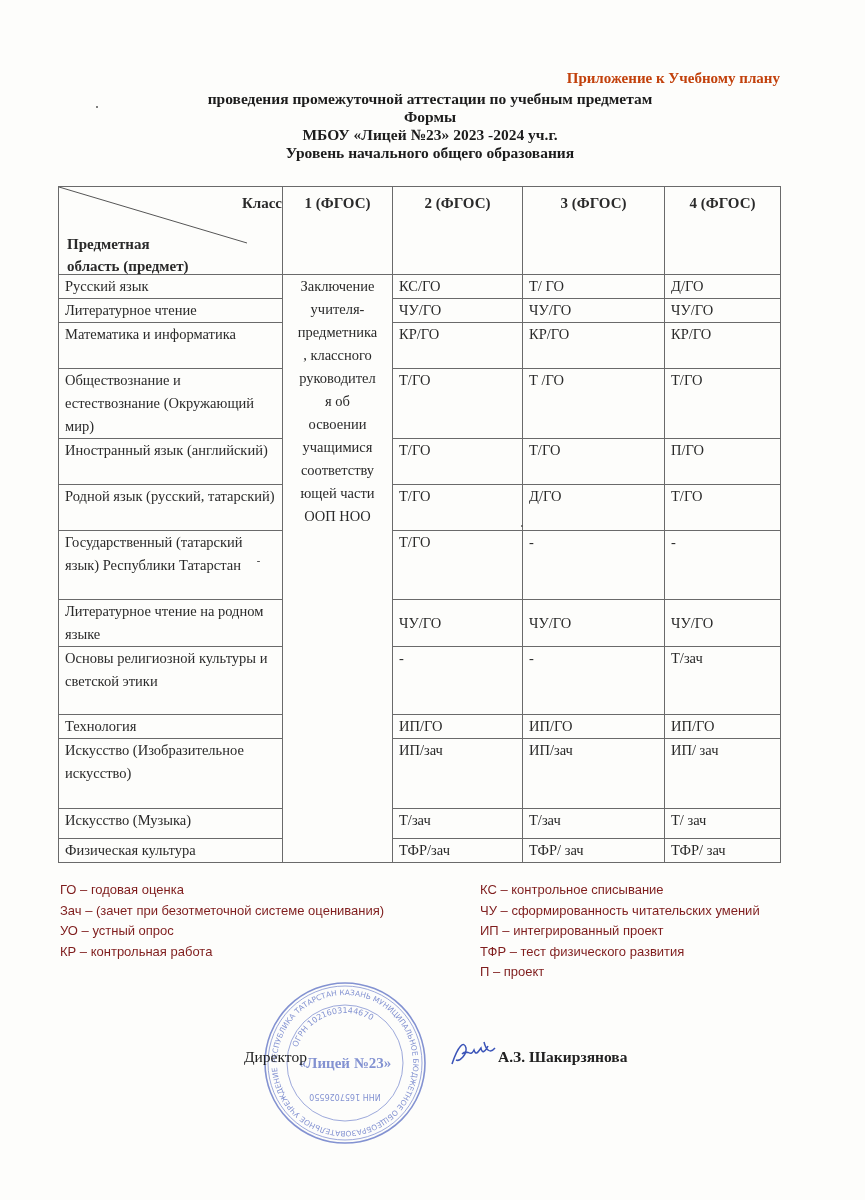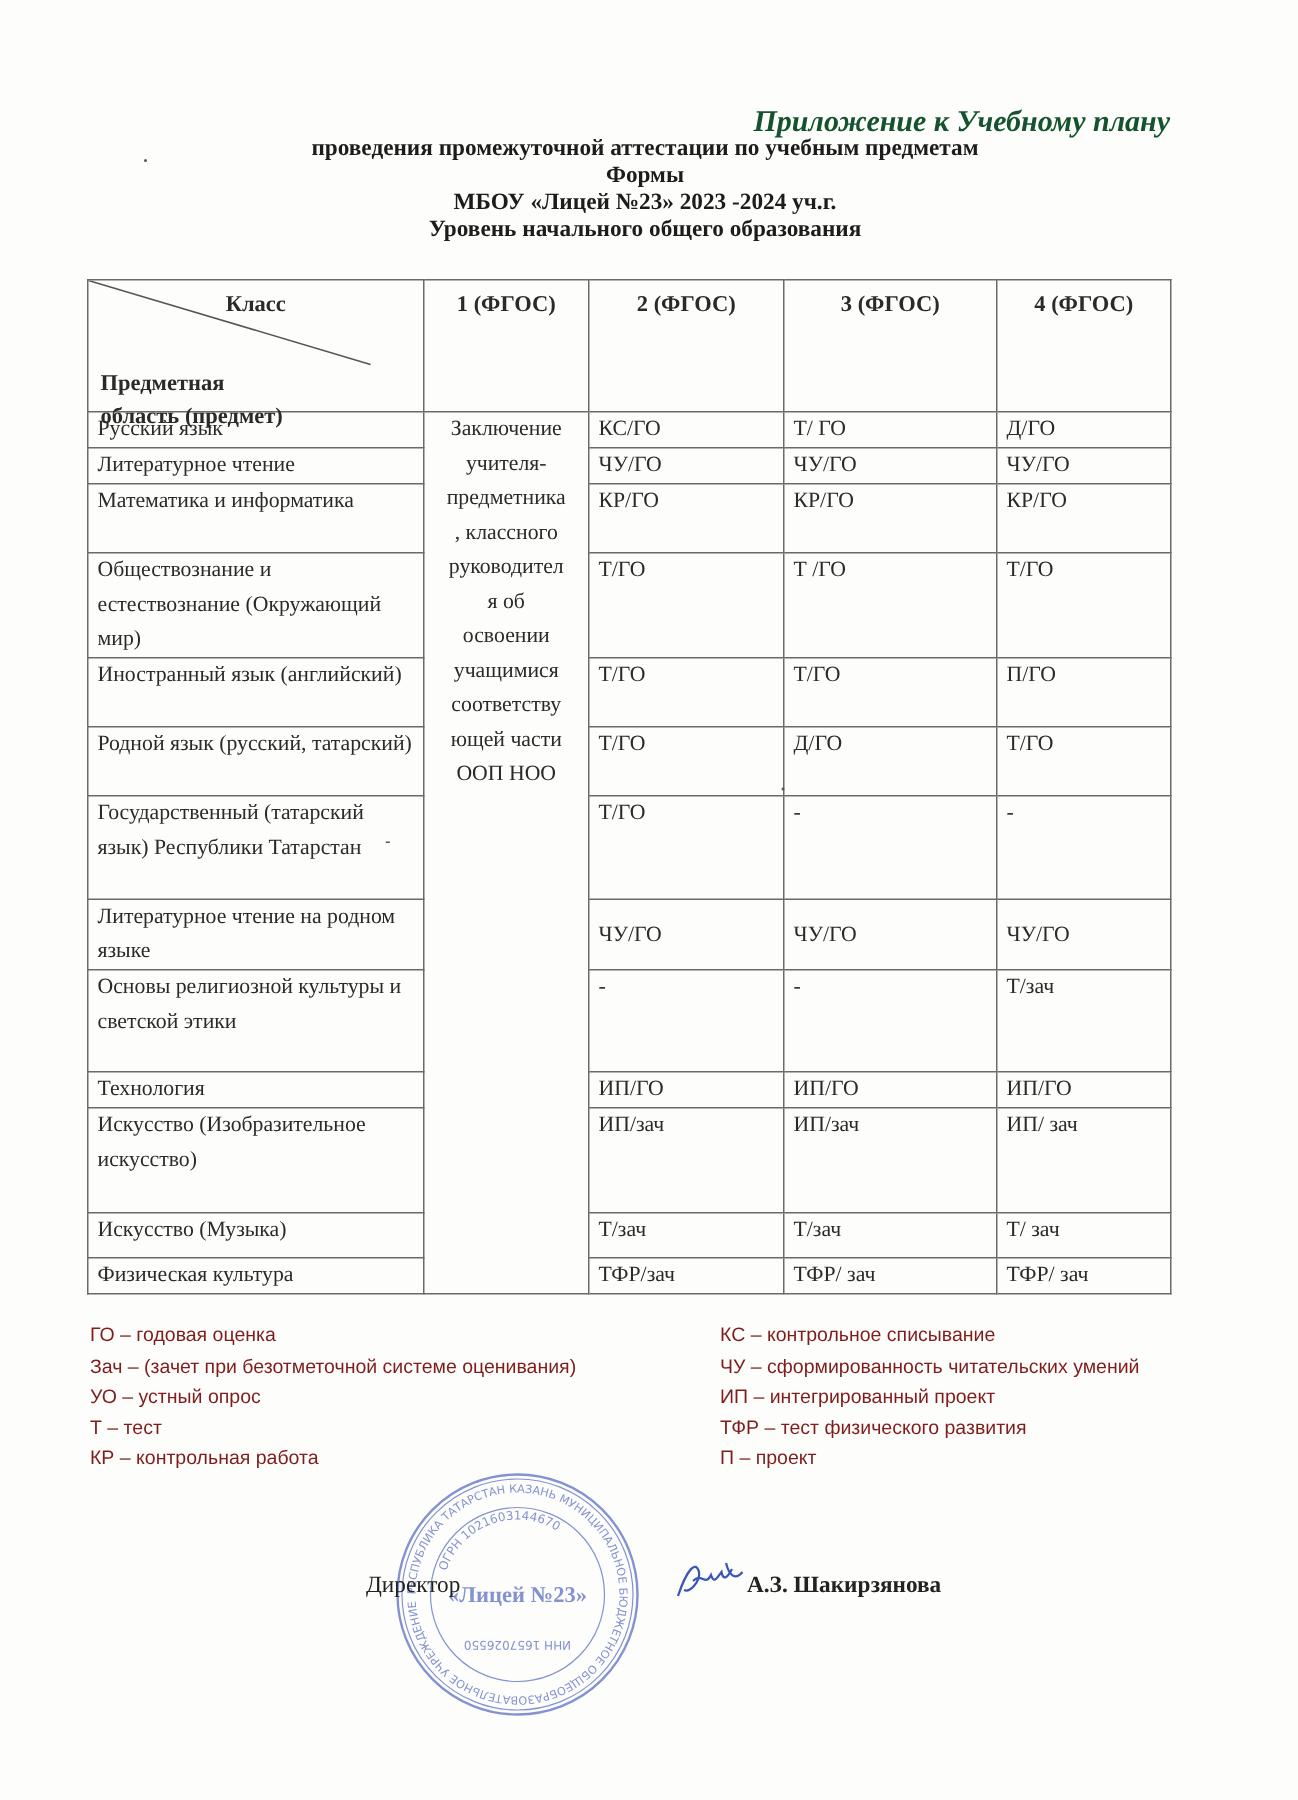--- a/index.html
+++ b/index.html
@@ -3,40 +3,40 @@
 <meta charset="utf-8">
 <style>
   html, body { margin: 0; padding: 0; }
   body {
     width: 865px; height: 1200px; background: #fdfdfb; position: relative;
     font-family: "Liberation Serif", "DejaVu Serif", serif; color: #222;
     overflow: hidden;
   }
   .appendix {
     position: absolute; left: 500px; top: 70px; width: 280px; text-align: right;
-    font-style: italic; font-weight: bold; font-size: 20px; color: #14532d;
+    font-weight: bold; font-size: 15px; color: #c2410c;
   }
   .title-block {
     position: absolute; left: 120px; top: 90px; width: 620px; text-align: center;
     font-weight: bold; font-size: 15.5px; line-height: 18px; color: #1c1c1c;
   }
   table.forms {
     position: absolute; left: 58px; top: 186px;
     border-collapse: collapse; table-layout: fixed;
     font-size: 14.5px; color: #2a2a2a;
   }
   table.forms td, table.forms th {
     border: 1px solid #6a6a6a; padding: 0 6px; vertical-align: top;
     line-height: 23px;
   }
   table.forms th { font-weight: bold; font-size: 15px; text-align: center; padding-top: 5px; }
   .corner { position: relative; text-align: left !important; padding: 0 !important; }
   .corner svg { position: absolute; left: 0; top: 0; }
-  .corner .c-top { position: absolute; left: 0; width: 100%; top: 5px; text-align: center; }
-  .corner .c-bottom { position: absolute; left: 8px; top: 58px; text-align: left; line-height: 22px; }
+  .corner .c-top { position: absolute; left: 0; width: 100%; top: 5px; text-align: right; }
+  .corner .c-bottom { position: absolute; left: 8px; top: 46px; text-align: left; line-height: 22px; }
   td.subject { text-align: left; }
   td.val { text-align: left; }
   td.merged { text-align: center; vertical-align: middle; line-height: 23px; padding: 0 2px; }
   .legend {
     position: absolute; top: 880px; font-family: Liberation Sans, sans-serif;
     font-size: 13px; line-height: 20.5px; color: #7f1d1d;
   }
   .legend.left { left: 60px; }
   .legend.right { left: 480px; }
   .director {
@@ -178,21 +178,20 @@
     <td class="val">ТФР/ зач</td>
     <td class="val">ТФР/ зач</td>
   </tr>
 </tbody>
   </table>
 
 <div class="legend left">
   <div>ГО – годовая оценка</div>
   <div>Зач – (зачет при безотметочной системе оценивания)</div>
   <div>УО – устный опрос</div>
-  <div>Т – тест</div>
   <div>КР – контрольная работа</div>
 </div>
 <div class="legend right">
   <div>КС – контрольное списывание</div>
   <div>ЧУ – сформированность читательских умений</div>
   <div>ИП – интегрированный проект</div>
   <div>ТФР – тест физического развития</div>
   <div>П – проект</div>
 </div>
 

